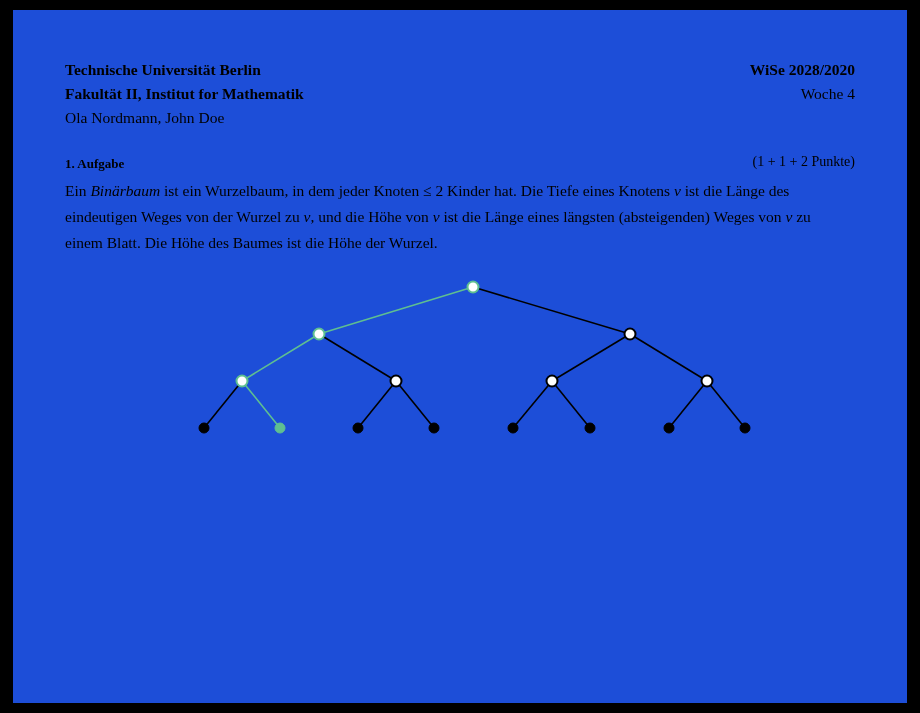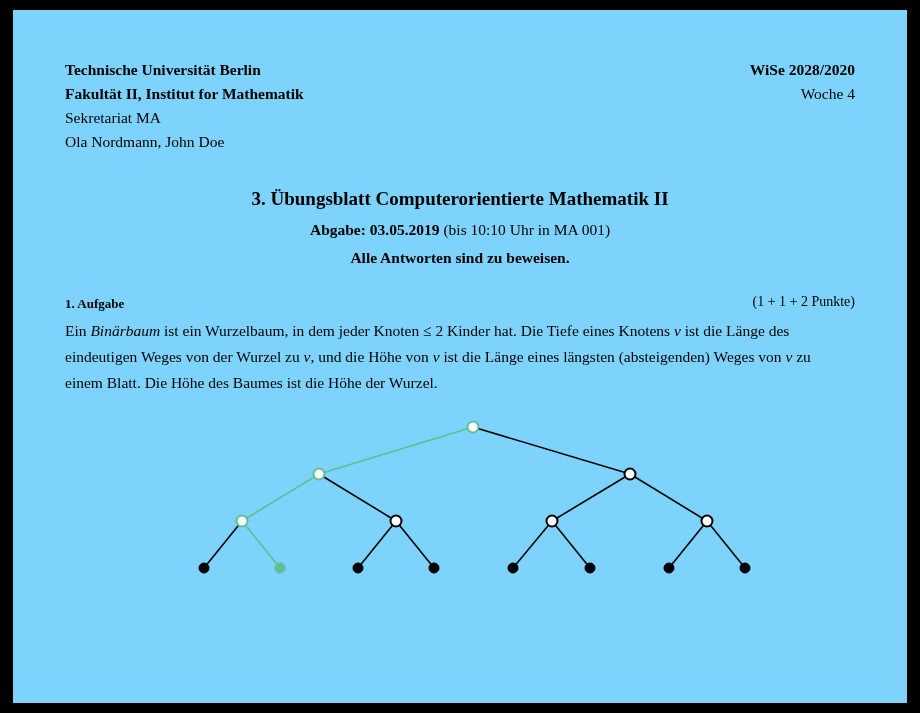--- a/index.html
+++ b/index.html
@@ -12,21 +12,21 @@
     height: 713px;
     overflow: hidden;
     font-family: "Liberation Serif", serif;
   }
   .page {
     position: absolute;
     left: 13px;
     top: 10px;
     width: 894px;
     height: 693px;
-    background: #7dd3fc;
+    background: #1d4ed8;
     box-sizing: border-box;
   }
   .content {
     position: absolute;
     left: 52px;
     top: 48px;
     width: 790px;
   }
   
   .header {
@@ -109,34 +109,28 @@
 </head>
 <body>
 
 <div class="page">
   <div class="content">
 
     <div class="header">
       <div class="header-left">
         <div class="hline bold">Technische Universität Berlin</div>
         <div class="hline bold">Fakultät II, Institut for Mathematik</div>
-        <div class="hline">Sekretariat MA</div>
         <div class="hline">Ola Nordmann, John Doe</div>
       </div>
       <div class="header-right">
         <div class="hline bold">WiSe 2028/2020</div>
         <div class="hline">Woche 4</div>
       </div>
     </div>
 
-    <div class="title-block">
-      <div class="doc-title">3. Übungsblatt Computerorientierte Mathematik II</div>
-      <div class="due-line"><span class="bold">Abgabe: 03.05.2019</span><span> (bis 10:10 Uhr in MA 001)</span></div>
-      <div class="notice">Alle Antworten sind zu beweisen.</div>
-    </div>
 
     <div class="task-head">
       <span class="task-label">1. Aufgabe</span>
       <span class="task-points">(1 + 1 + 2 Punkte)</span>
     </div>
 
     <div class="para"><span>Ein </span><span class="it">Binärbaum</span><span> ist ein Wurzelbaum, in dem jeder Knoten ≤ 2 Kinder hat. Die Tiefe eines Knotens </span><span class="it">v</span><span> ist die Länge des eindeutigen Weges von der Wurzel zu </span><span class="it">v</span><span>, und die Höhe von </span><span class="it">v</span><span> ist die Länge eines längsten (absteigenden) Weges von </span><span class="it">v</span><span> zu einem Blatt. Die Höhe des Baumes ist die Höhe der Wurzel.</span></div>
 
     <div class="figure">
       <svg id="tree-svg" width="790" height="165" viewBox="0 0 790 165">

